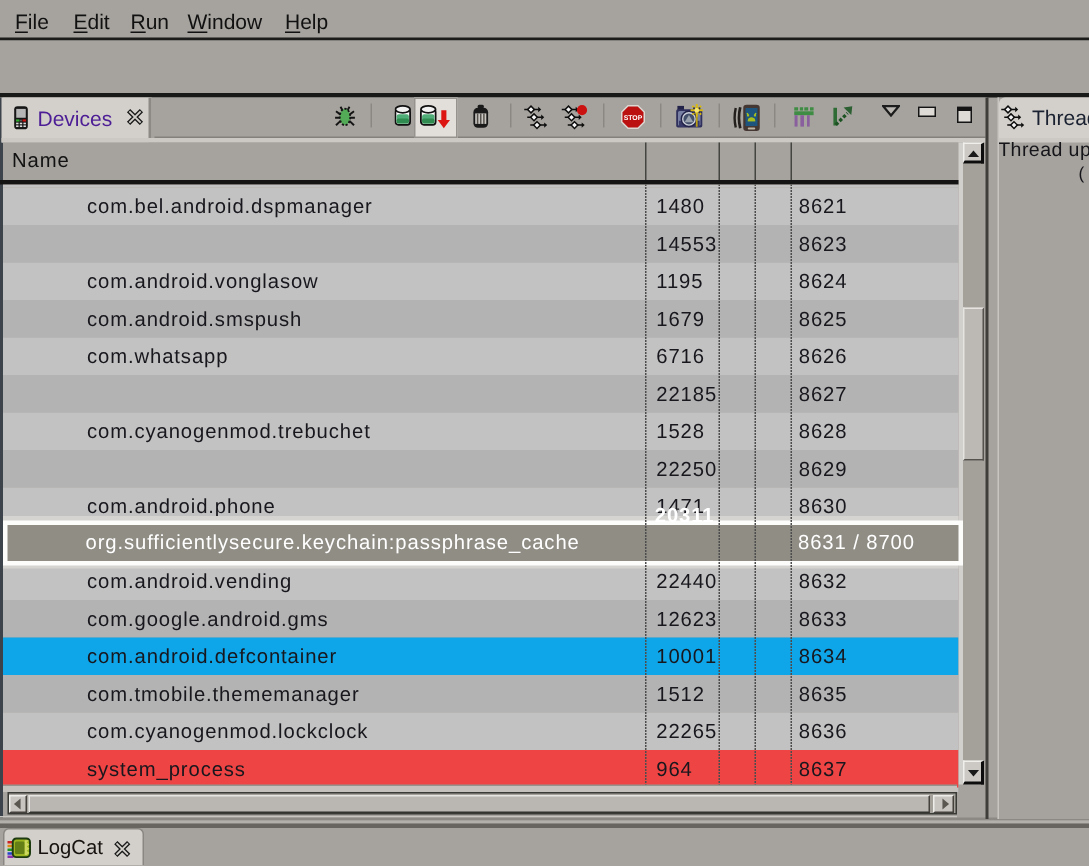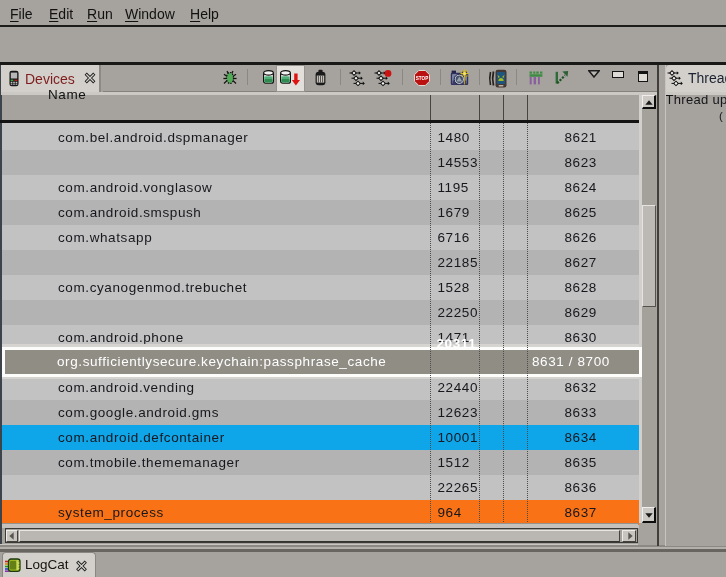--- a/index.html
+++ b/index.html
@@ -41,21 +41,21 @@
   <circle cx="5.5" cy="11" r="0.8" fill="#555"></circle>
   <g fill="#dcdcdc">
     <rect x="1.9" y="12.6" width="1.8" height="1.2"></rect>
       <rect x="4.6" y="12.6" width="1.8" height="1.2"></rect>
       <rect x="7.3" y="12.6" width="1.8" height="1.2"></rect>
     <rect x="1.9" y="14.6" width="1.8" height="1.2"></rect>
       <rect x="4.6" y="14.6" width="1.8" height="1.2"></rect>
       <rect x="7.3" y="14.6" width="1.8" height="1.2"></rect>
   </g>
 </svg>
-<div class="abs" style="left:25px;top:71px;font-size:14px;color:#7f1d1d;text-align:center;">Devices</div>
+<div class="abs" style="left:25px;top:71px;font-size:14px;color:#4c1d95;text-align:center;">Devices</div>
 
 <svg class="abs" style="left:84px;top:72px;" width="12" height="12" viewBox="0 0 14 14">
   <path d="M2 2 L12 12 M12 2 L2 12" stroke="#1a1a1a" stroke-width="3.6"></path>
   <path d="M2.6 2.6 L11.4 11.4 M11.4 2.6 L2.6 11.4" stroke="#d3d0cb" stroke-width="1.5"></path>
 </svg>
 
 <div class="abs" style="left:276px;top:64.5px;width:29px;height:27.5px;background:#e2dfda;border:1px solid #96938e;box-sizing:border-box;"></div>
 
 <svg class="abs" style="left:221px;top:69px;" width="18" height="17" viewBox="0 0 18 17">
   <g stroke="#141414" stroke-width="1.3">
@@ -219,21 +219,21 @@
 
 <svg class="abs" style="left:588px;top:70px;" width="12" height="8" viewBox="0 0 12 8">
   <polygon points="0.8,0.8 11.2,0.8 6,7" fill="#bab7b2" stroke="#1c1c1c" stroke-width="1.5"></polygon>
 </svg>
 
 <div class="abs" style="left:612px;top:71px;width:10px;height:4.5px;background:#dedbd6;border:1.6px solid #141414;"></div>
 
 <div class="abs" style="left:638px;top:71px;width:7.5px;height:7px;background:#dedbd6;border:1.5px solid #141414;border-top-width:3px;"></div>
 
 <div class="abs" style="left:2px;top:94.5px;width:636.5px;height:25.5px;background:#a6a39e;"></div>
-<div class="abs" style="left:8px;top:87px;font-size:13.5px;letter-spacing:0.6px;color:#121212;margin-left:40px;">Name</div>
+<div class="abs" style="left:8px;top:99px;font-size:13.5px;letter-spacing:0.6px;color:#121212;">Name</div>
 <div class="abs" style="left:430px;top:95px;width:1px;height:25px;background:#444440;"></div>
 <div class="abs" style="left:479px;top:95px;width:1px;height:25px;background:#444440;"></div>
 <div class="abs" style="left:503px;top:95px;width:1px;height:25px;background:#444440;"></div>
 <div class="abs" style="left:527px;top:95px;width:1px;height:25px;background:#444440;"></div>
 <div class="abs" style="left:638.5px;top:94.5px;width:3px;height:428.5px;background:#d2d0cc;"></div>
 
 <div class="abs" style="left:0;top:120px;width:638.5px;height:2.5px;background:#141414;"></div>
 
 <div class="abs" style="left:2px;top:122.5px;width:636.5px;height:405px;overflow:hidden;">
   <div style="height:2px;background:#c2c2c2;"></div>
@@ -295,35 +295,36 @@
       <span class="nm">com.android.defcontainer</span>
       <span class="pid">10001</span>
       <span class="prt">8634</span>
     </div>
   <div class="row" style="background:#b3b3b3;">
       <span class="nm">com.tmobile.thememanager</span>
       <span class="pid">1512</span>
       <span class="prt">8635</span>
     </div>
   <div class="row" style="background:#c2c2c2;">
+      <span class="nm">com.cyanogenmod.lockclock</span>
       <span class="pid">22265</span>
       <span class="prt">8636</span>
     </div>
-  <div class="row" style="background:#f97316;">
+  <div class="row" style="background:#ef4444;">
       <span class="nm">system_process</span>
       <span class="pid">964</span>
       <span class="prt">8637</span>
     </div>
   <div style="height:6px;background:#c2c2c2;"></div>
 </div>
 <style>
   .row{height:25px;position:relative;}
   .nm{position:absolute;left:56px;top:5.2px;font-size:13.5px;letter-spacing:0.6px;color:#17171d;white-space:nowrap;text-align:center;}
   .pid{position:absolute;left:435.5px;top:5.2px;font-size:13.5px;letter-spacing:0.6px;color:#17171d;}
-  .prt{position:absolute;left:530.5px;top:5.2px;font-size:13.5px;letter-spacing:0.6px;color:#17171d;margin-left:32px;}
+  .prt{position:absolute;left:530.5px;top:5.2px;font-size:13.5px;letter-spacing:0.6px;color:#17171d;}
 </style>
 
 <div class="abs" style="left:2px;top:344px;width:636.5px;height:35px;background:#d5d4d1;"></div>
 <div class="abs" style="left:2px;top:347px;width:641.5px;height:30px;background:#fcfcfb;"></div>
 <div class="abs" style="left:5px;top:350px;width:633.5px;height:24px;background:#908d85;"></div>
 <div class="abs" style="left:57px;top:354px;font-size:13.5px;letter-spacing:0.6px;color:#fff;white-space:nowrap;">org.sufficientlysecure.keychain:passphrase_cache</div>
 <div class="abs" style="left:436.5px;top:336px;font-size:13.5px;letter-spacing:0.6px;color:#fff;font-weight:bold;">20311</div>
 <div class="abs" style="left:532px;top:354px;font-size:13.5px;letter-spacing:0.6px;color:#fff;">8631 / 8700</div>
 
 <div class="abs dotline" style="left:430px;top:122.5px;height:405px;"></div>

